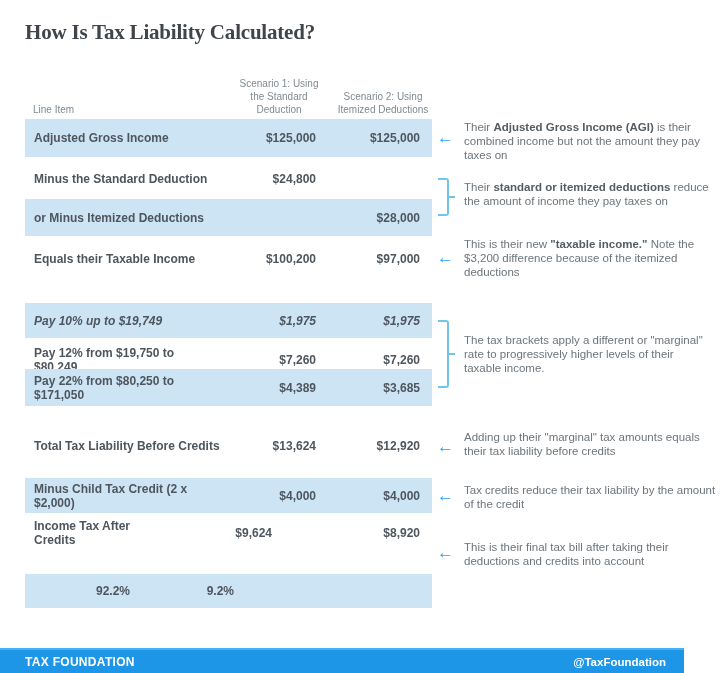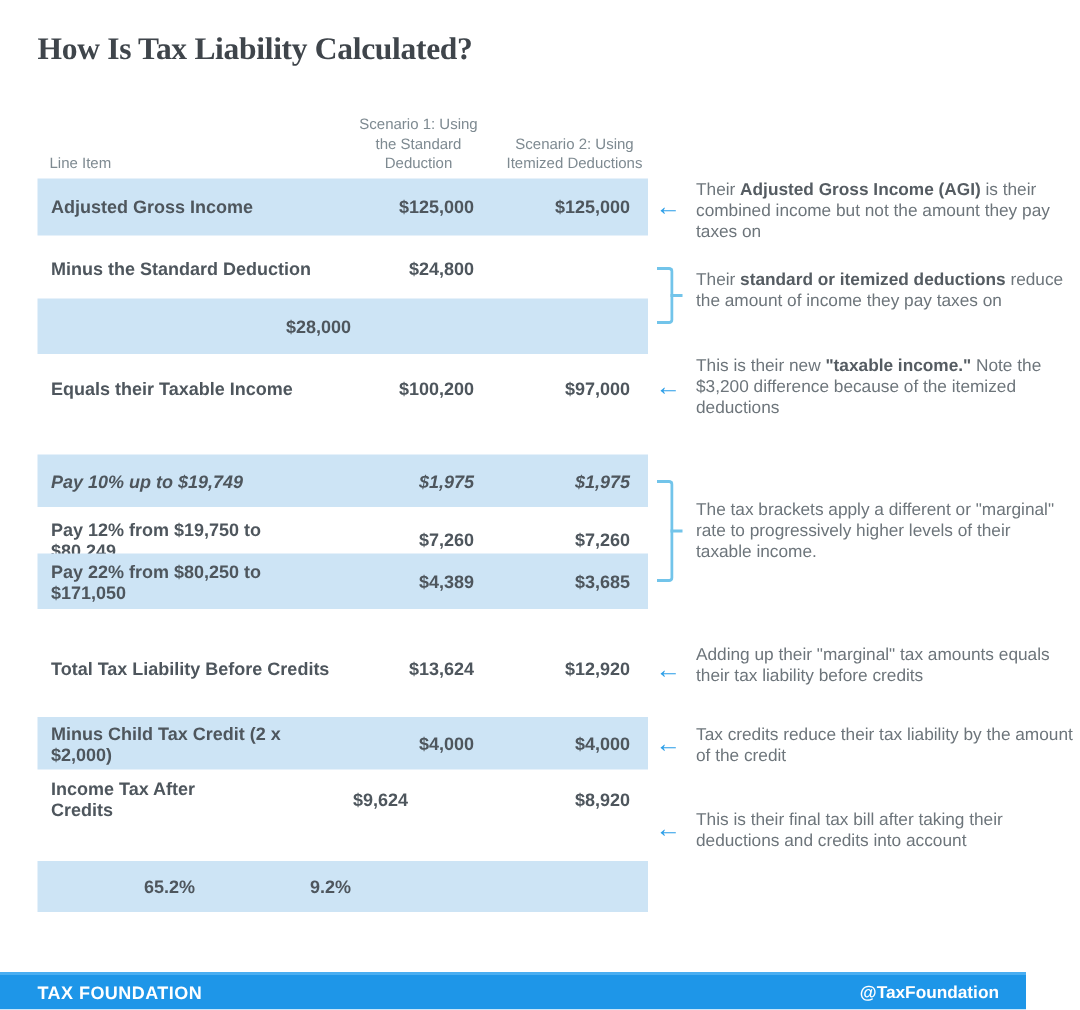--- a/index.html
+++ b/index.html
@@ -58,20 +58,21 @@
     <span class="lbl">Adjusted Gross Income</span>
     <span class="v1">$125,000</span>
     <span class="v2">$125,000</span>
   </div>
   <div class="row" style="top:160px;height:37px;">
     <span class="lbl">Minus the Standard Deduction</span>
     <span class="v1">$24,800</span>
     <span class="v2"></span>
   </div>
   <div class="row shaded" style="top:199px;height:37px;">
+    <span class="lbl">or Minus Itemized Deductions</span>
     <span class="v1"></span>
     <span class="v2">$28,000</span>
   </div>
   <div class="row" style="top:240px;height:37px;">
     <span class="lbl">Equals their Taxable Income</span>
     <span class="v1">$100,200</span>
     <span class="v2">$97,000</span>
   </div>
   <div class="row shaded" style="top:303px;height:35px;font-style:italic;">
     <span class="lbl">Pay 10% up to $19,749</span>
@@ -97,21 +98,21 @@
     <span class="lbl">Minus Child Tax Credit (2 x $2,000)</span>
     <span class="v1">$4,000</span>
     <span class="v2">$4,000</span>
   </div>
   <div class="row" style="top:516px;height:34px;gap:44px;">
     <span class="lbl">Income Tax After Credits</span>
     <span class="v1">$9,624</span>
     <span class="v2">$8,920</span>
   </div>
   <div class="row shaded" style="top:574px;height:34px;">
-    <span class="v1">65.2%</span>
+    <span class="v1">92.2%</span>
     <span class="v2">9.2%</span>
   </div>
 
   <div class="arrow" style="top:130px;">←</div>
   <div class="bracket" style="top:178px;height:38px;"></div>
   <div class="arrow" style="top:250px;">←</div>
   <div class="bracket" style="top:320px;height:68px;"></div>
   <div class="arrow" style="top:439px;">←</div>
   <div class="arrow" style="top:488px;">←</div>
   <div class="arrow" style="top:545px;">←</div>

